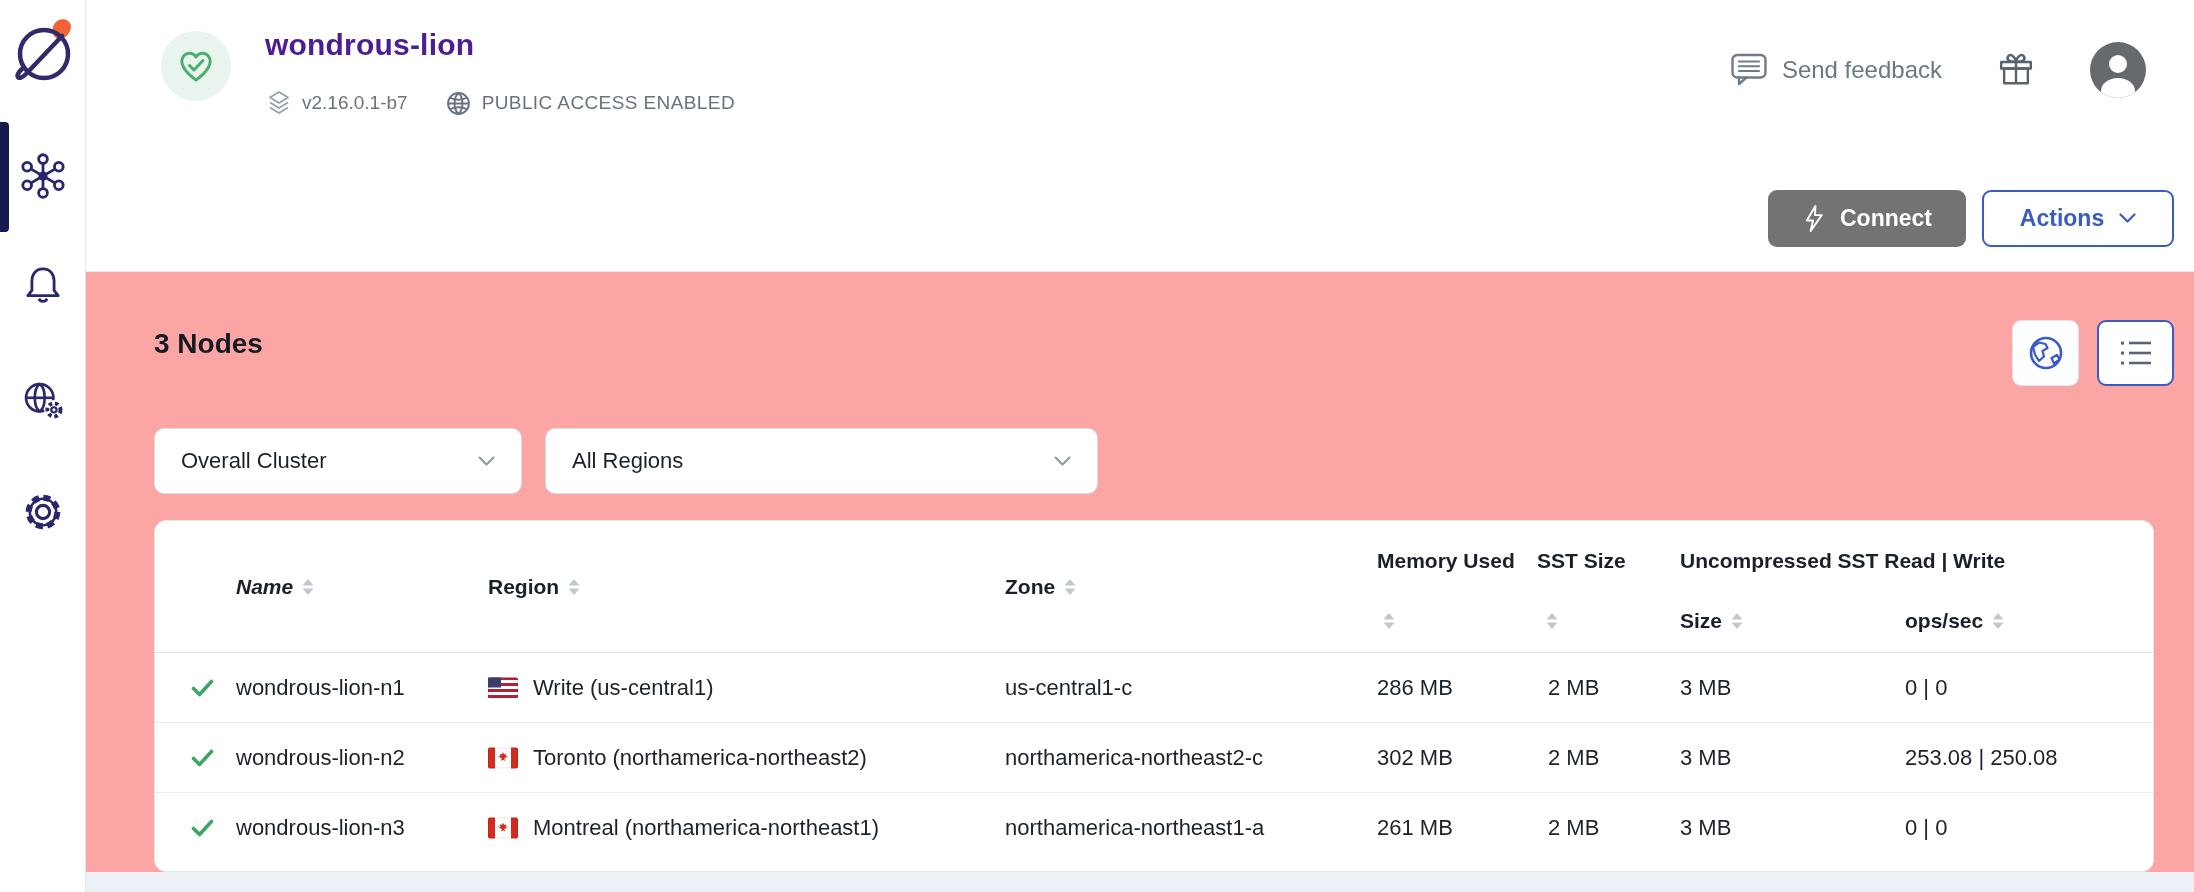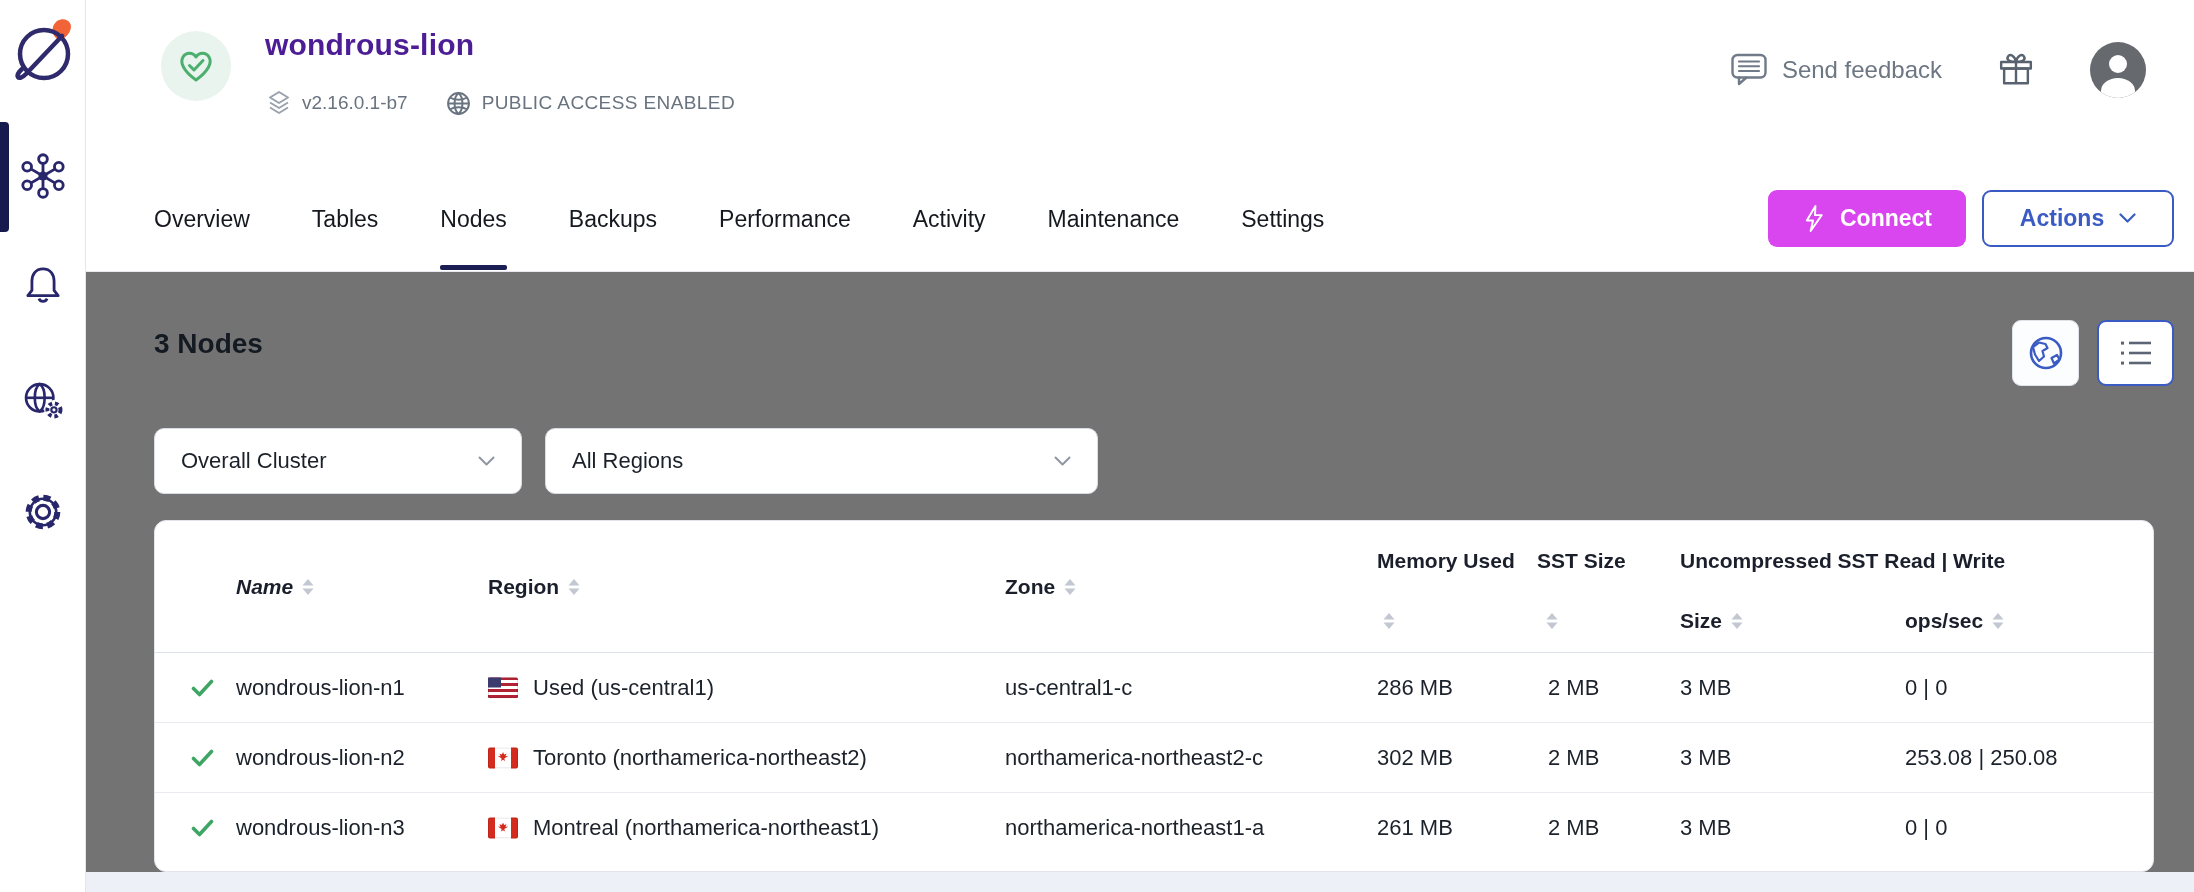--- a/index.html
+++ b/index.html
@@ -31,25 +31,25 @@
   .feedback { display:flex; align-items:center; gap:13px; font-size:24px; color:#6d7683; cursor:pointer; }
   .gift-btn { cursor:pointer; display:flex; }
   .avatar { width:56px; height:56px; border-radius:50%; background:#66696e; overflow:hidden; position:relative; cursor:pointer; }
   .avatar .head { position:absolute; left:50%; top:13px; transform:translateX(-50%); width:18px; height:18px; border-radius:50%; background:#fff; }
   .avatar .body { position:absolute; left:50%; top:36px; transform:translateX(-50%); width:34px; height:26px; border-radius:50% 50% 0 0; background:#fff; }
 
   
   .tabs { position:absolute; left:68px; top:206px; display:flex; gap:62px; }
   .tab { position:relative; font-size:23px; color:#15181e; cursor:pointer; padding-bottom:4px; }
   .tab.active::after { content:""; position:absolute; left:0; right:0; top:59px; height:5px; background:#1a1e52; border-radius:2px; }
-  .connect-btn { position:absolute; left:1682px; top:190px; width:198px; height:57px; border:none; border-radius:9px; background:#d946ef; color:#fff; font-family:inherit; font-size:23px; font-weight:700; display:flex; align-items:center; justify-content:center; gap:13px; cursor:pointer; }
+  .connect-btn { position:absolute; left:1682px; top:190px; width:198px; height:57px; border:none; border-radius:9px; background:#737373; color:#fff; font-family:inherit; font-size:23px; font-weight:700; display:flex; align-items:center; justify-content:center; gap:13px; cursor:pointer; }
   .actions-btn { position:absolute; left:1896px; top:190px; width:192px; height:57px; border:2px solid #3b5bc4; border-radius:9px; background:#fff; color:#3b5bc4; font-family:inherit; font-size:23px; font-weight:700; display:flex; align-items:center; justify-content:center; gap:15px; cursor:pointer; }
 
   
-  .content { position:absolute; left:86px; top:272px; right:0; bottom:0; background:#737373; }
+  .content { position:absolute; left:86px; top:272px; right:0; bottom:0; background:#fca5a5; }
   .section-title { position:absolute; left:68px; top:56px; font-size:28px; font-weight:700; color:#141a22; }
   .toggle { position:absolute; top:48px; height:66px; border-radius:9px; background:#fff; display:flex; align-items:center; justify-content:center; cursor:pointer; }
   .toggle-map { left:1926px; width:67px; border:1.5px solid #dfe3ea; background:#fcfdfe; }
   .toggle-list { left:2011px; width:77px; border:2.5px solid #3b5bc4; }
 
   .select { position:absolute; top:156px; height:66px; background:#fff; border:1.5px solid #d8dce5; border-radius:10px; display:flex; align-items:center; justify-content:space-between; padding:0 26px; font-size:22px; color:#1b212a; cursor:pointer; }
   .select-cluster { left:68px; width:368px; }
   .select-region { left:459px; width:553px; }
 
   .card { position:absolute; left:68px; top:248px; width:2000px; height:352px; background:#fff; border:1.5px solid #e2e5ec; border-radius:12px; overflow:hidden; }
@@ -202,30 +202,20 @@
         <path d="M17 9.5 C11 9.5 7.5 7.5 9.5 4.2 C11.5 1.2 16 3.5 17 9.5 Z"></path>
         <path d="M17 9.5 C23 9.5 26.5 7.5 24.5 4.2 C22.5 1.2 18 3.5 17 9.5 Z"></path>
       </svg>
     </div>
     <div class="avatar">
       <span class="head"></span>
       <span class="body"></span>
     </div>
   </div>
 
-  <nav class="tabs">
-    <div class="tab">Overview</div>
-    <div class="tab">Tables</div>
-    <div class="tab active">Nodes</div>
-    <div class="tab">Backups</div>
-    <div class="tab">Performance</div>
-    <div class="tab">Activity</div>
-    <div class="tab">Maintenance</div>
-    <div class="tab">Settings</div>
-  </nav>
 
   <button class="connect-btn">
     <svg width="25" height="29" viewBox="0 0 26 30" fill="none" stroke="#fff" stroke-width="2" stroke-linejoin="round">
       <path d="M14 2 L5 17 H11.5 L9 28 L20.5 11.5 H13.5 Z"></path>
     </svg>
     <span>Connect</span>
   </button>
   <button class="actions-btn">
     <span>Actions</span>
     <svg width="17" height="11" viewBox="0 0 17 11" fill="none" stroke="#3b5bc4" stroke-width="2.2" stroke-linecap="round" stroke-linejoin="round">
@@ -322,21 +312,21 @@
     </div>
     <div class="tbody">
   <div class="row">
     <span class="cell c-check">
       <svg width="23" height="19" viewBox="0 0 23 19" fill="none" stroke="#3fa564" stroke-width="3.6" stroke-linecap="round" stroke-linejoin="round">
         <polyline points="2.5,10 8.5,16 20.5,3"></polyline>
       </svg>
     </span>
     <span class="cell c-name">wondrous-lion-n1</span>
     <span class="cell c-flag flag flag-us"></span>
-    <span class="cell c-region">Used (us-central1)</span>
+    <span class="cell c-region">Write (us-central1)</span>
     <span class="cell c-zone">us-central1-c</span>
     <span class="cell c-memory">286 MB</span>
     <span class="cell c-sst">2 MB</span>
     <span class="cell c-size">3 MB</span>
     <span class="cell c-ops">0 | 0</span>
   </div>
 
   <div class="row">
     <span class="cell c-check">
       <svg width="23" height="19" viewBox="0 0 23 19" fill="none" stroke="#3fa564" stroke-width="3.6" stroke-linecap="round" stroke-linejoin="round">

